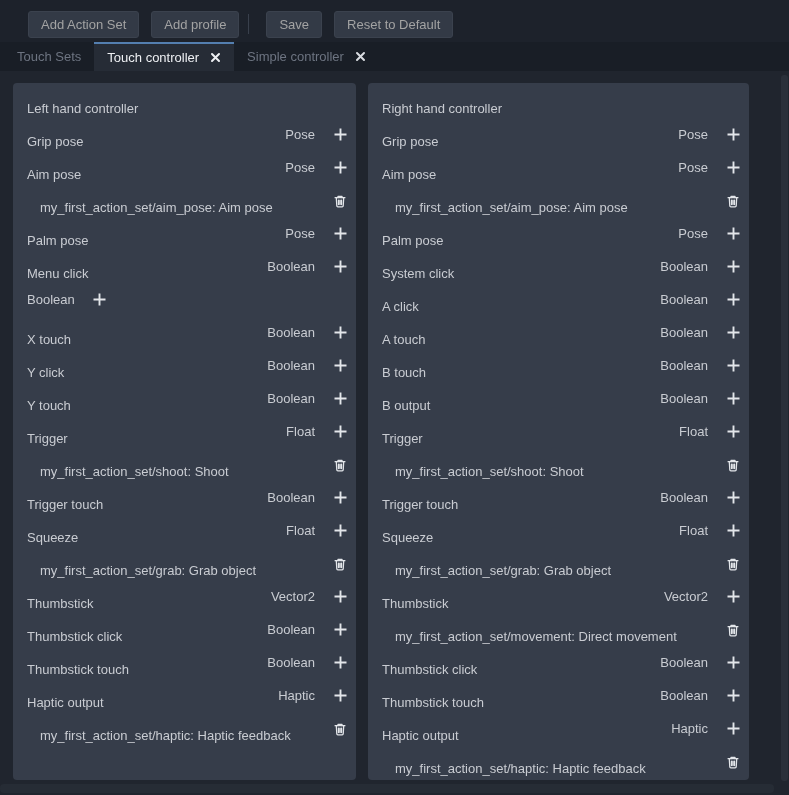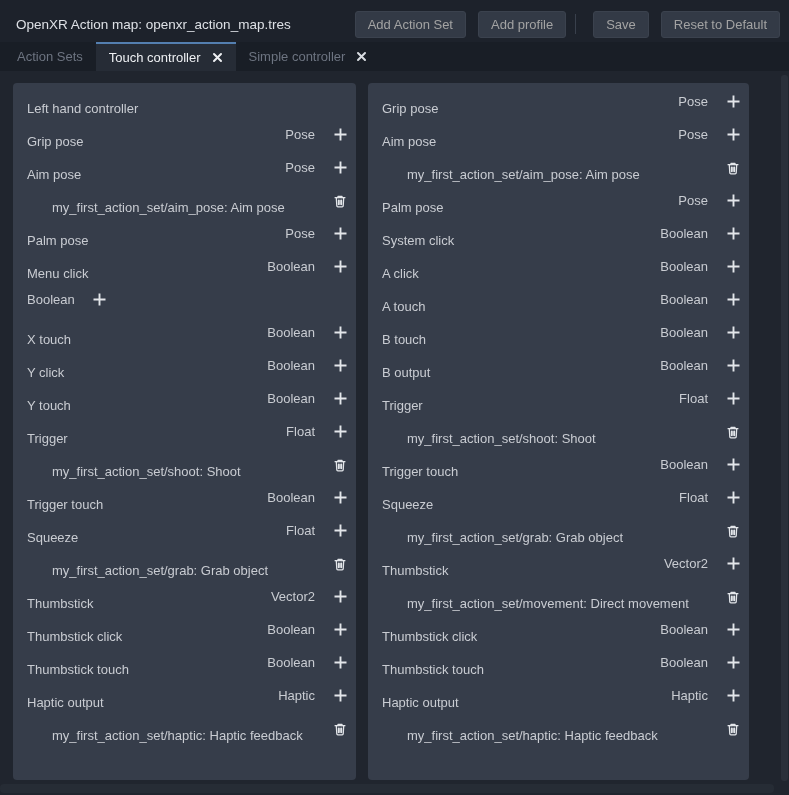--- a/index.html
+++ b/index.html
@@ -87,21 +87,21 @@
 
   .prow {
     height: 33px;
     display: flex;
     align-items: center;
     padding: 0 5px 0 14px;
     color: #c9ccd2;
   }
   .prow .label { flex: 1; white-space: nowrap; overflow: hidden; margin-top: 14px; }
   .prow .type { margin-right: 14px; white-space: nowrap; }
-  .prow.binding { padding-left: 39px; }
+  .prow.binding { padding-left: 27px; }
 
   .icon-btn {
     width: 22px; height: 22px;
     flex: 0 0 22px;
     display: flex; align-items: center; justify-content: center;
     background: transparent;
     border: none;
     padding: 0;
     cursor: pointer;
   }
@@ -120,31 +120,30 @@
     bottom: 2px; left: 0px; right: 15px;
     height: 9px;
     background: #262c35;
     border-radius: 4px;
   }
 </style>
 </head>
 <body>
 
 <div class="toolbar">
-  <div class="toolbar-title">OpenXR Action map: openxr_action_map.tres</div>
   <button class="tb-btn">Add Action Set</button>
   <button class="tb-btn">Add profile</button>
   <div class="tb-sep"></div>
   <button class="tb-btn">Save</button>
   <button class="tb-btn">Reset to Default</button>
 </div>
 
 <div class="tabbar">
   <div class="tab">
-    <span>Action Sets</span>
+    <span>Touch Sets</span>
   </div>
   <div class="tab active">
     <span>Touch controller</span>
     <span class="tab-close">
       <svg width="11" height="11" viewBox="0 0 11 11">
           <path d="M2 2l7 7M9 2l-7 7" stroke="#eef0f3" stroke-width="2" stroke-linecap="round"></path>
         </svg>
     </span>
   </div>
   <div class="tab">
@@ -376,20 +375,23 @@
           <path d="M5 3.7V2.3h4v1.4"></path>
           <path d="M3.3 3.7l.5 8.1c0 .6.5 1.1 1.1 1.1h4.2c.6 0 1.1-.5 1.1-1.1l.5-8.1"></path>
           <path d="M5.5 6.2v4.3M7 6.2v4.3M8.5 6.2v4.3"></path>
         </svg>
       </span>
     </button>
   </div>
         </div>
   </div>
       <div class="panel">
+    <div class="prow">
+      <span class="label">Right hand controller</span>
+    </div>
     <div>
           <div class="prow action">
     <span class="label">Grip pose</span>
     <span class="type">Pose</span>
     <button class="icon-btn">
       <span>
         <svg width="15" height="15" viewBox="0 0 15 15">
                   <path d="M7.5 1.5v12M1.5 7.5h12" stroke="#e3e6ea" stroke-width="1.9"></path>
                 </svg>
       </span>

